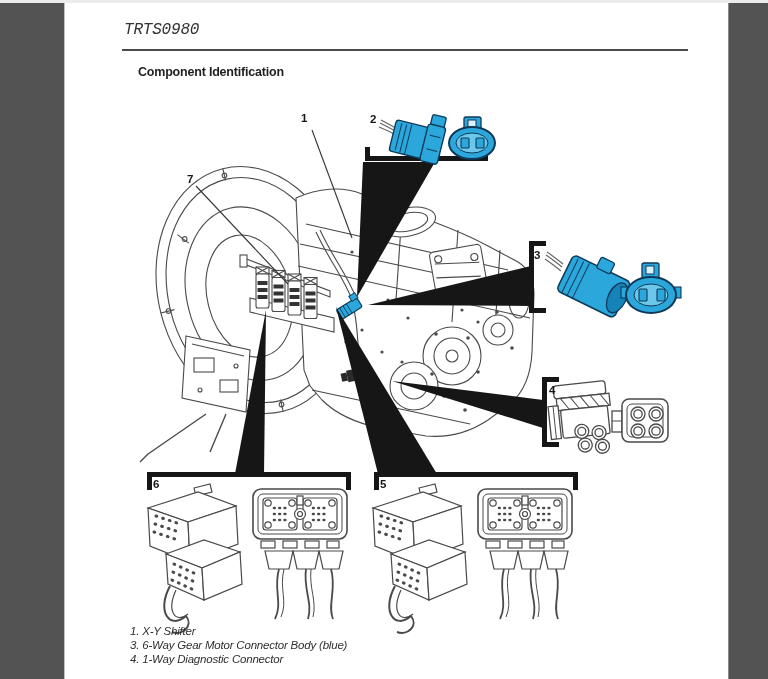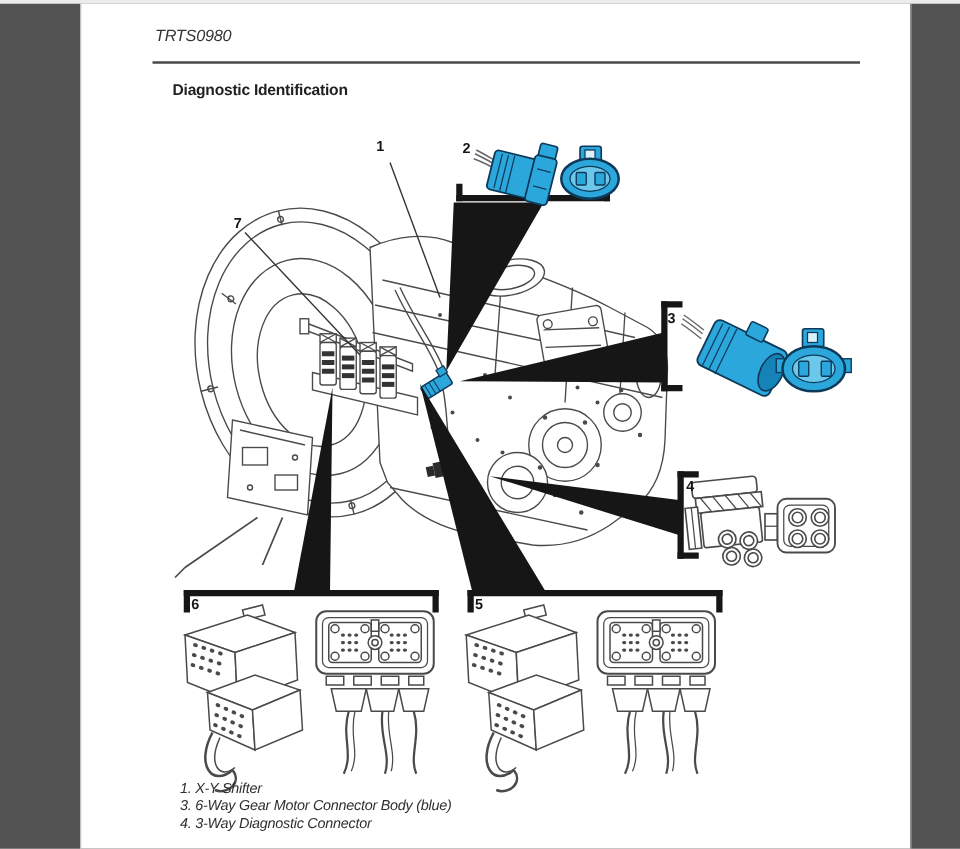--- a/index.html
+++ b/index.html
@@ -10,21 +10,21 @@
   }
   .viewport{position:relative;width:768px;height:679px;overflow:hidden;}
   .top-strip{position:absolute;left:0;top:0;width:768px;height:3px;background:#ececec;}
   .page{
     position:absolute;left:64px;top:3px;width:663px;height:676px;
     background:#ffffff;border-left:1px solid #c0c0c0;border-right:1px solid #8a8a8a;
   }
   .art{position:absolute;left:0;top:0;}
   .hdr-left{
     position:absolute;left:124px;top:21px;
-    font-style:italic;font-size:13px;color:#333;letter-spacing:-0.2px;
+    font-style:italic;font-size:16px;color:#333;letter-spacing:-0.2px;font-family:Liberation Mono, monospace;
   }
   .hdr-right{
     position:absolute;right:80px;top:21px;
     font-style:italic;font-weight:bold;font-size:10.5px;color:#2b2b2b;letter-spacing:-0.2px;
   }
   .rule{position:absolute;left:122px;top:49px;width:566px;height:2px;background:#4a4a4a;}
   .section-title{
     position:absolute;left:138px;top:65px;
     font-weight:bold;font-size:12.5px;color:#1f1f1f;letter-spacing:-0.2px;
   }
@@ -32,21 +32,21 @@
     position:absolute;font-weight:bold;font-size:11.5px;color:#161616;
     letter-spacing:-0.2px;
   }
   .c1{left:301px;top:112px;}
   .c2{left:370px;top:113px;}
   .c3{left:534px;top:249px;}
   .c4{left:549px;top:384px;}
   .c5{left:380px;top:478px;}
   .c6{left:153px;top:478px;}
   .c7{left:187px;top:173px;}
-  .legend{position:absolute;left:144px;top:624px;}
+  .legend{position:absolute;left:130px;top:624px;}
   .legend-item{
     font-style:italic;font-size:11.5px;color:#2f2f2f;line-height:14px;
     letter-spacing:-0.2px;white-space:nowrap;
   }
 </style>
 </head>
 <body>
 
 <div class="viewport">
   <div class="top-strip"></div>
@@ -375,28 +375,28 @@
       <use href="#cface" transform="translate(253,489)"></use>
     </g>
     <g>
       <use href="#c3d" transform="translate(361,484)"></use>
       <use href="#cface" transform="translate(478,489)"></use>
     </g>
   </svg>
 
   <div class="hdr-left">TRTS0980</div>
   <div class="rule"></div>
-  <div class="section-title">Diagnostic Identification</div>
+  <div class="section-title">Component Identification</div>
 
   <span class="callout c1">1</span>
   <span class="callout c2">2</span>
   <span class="callout c3">3</span>
   <span class="callout c4">4</span>
   <span class="callout c5">5</span>
   <span class="callout c6">6</span>
   <span class="callout c7">7</span>
 
   <div class="legend">
     <div class="legend-item">1. X-Y Shifter</div>
     <div class="legend-item">3. 6-Way Gear Motor Connector Body (blue)</div>
-    <div class="legend-item">4. 3-Way Diagnostic Connector</div>
+    <div class="legend-item">4. 1-Way Diagnostic Connector</div>
   </div>
 </div>
 
 </body></html>

